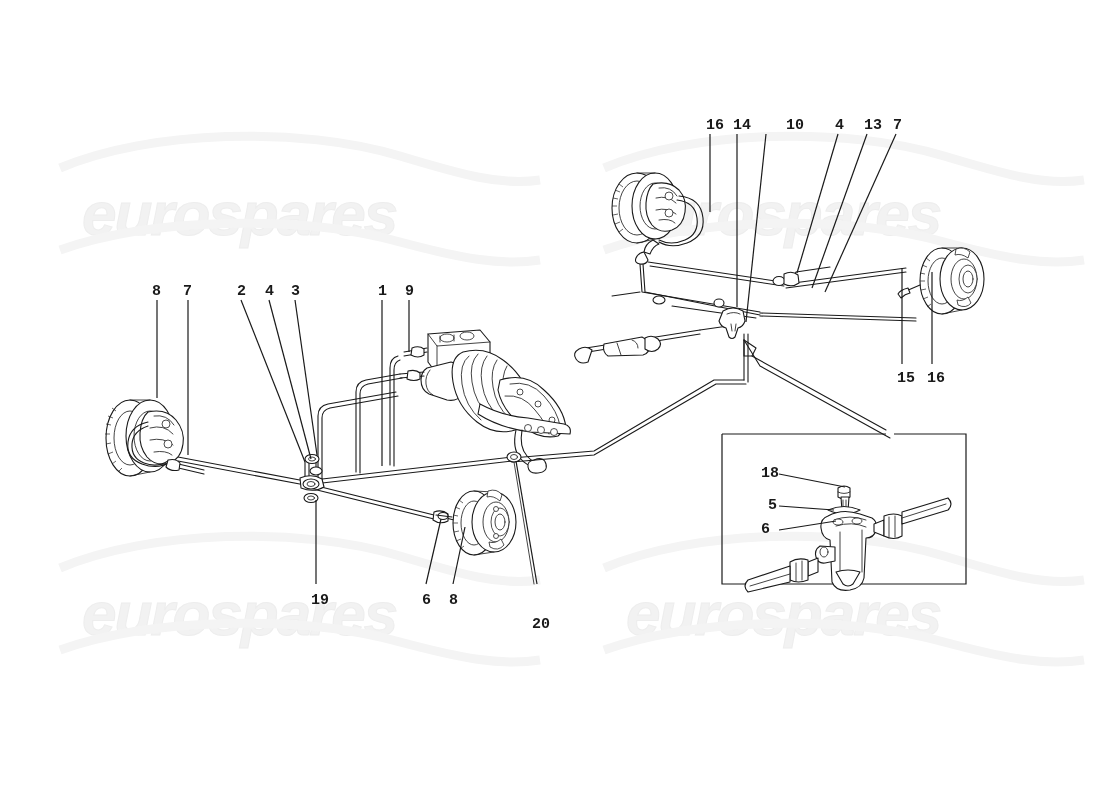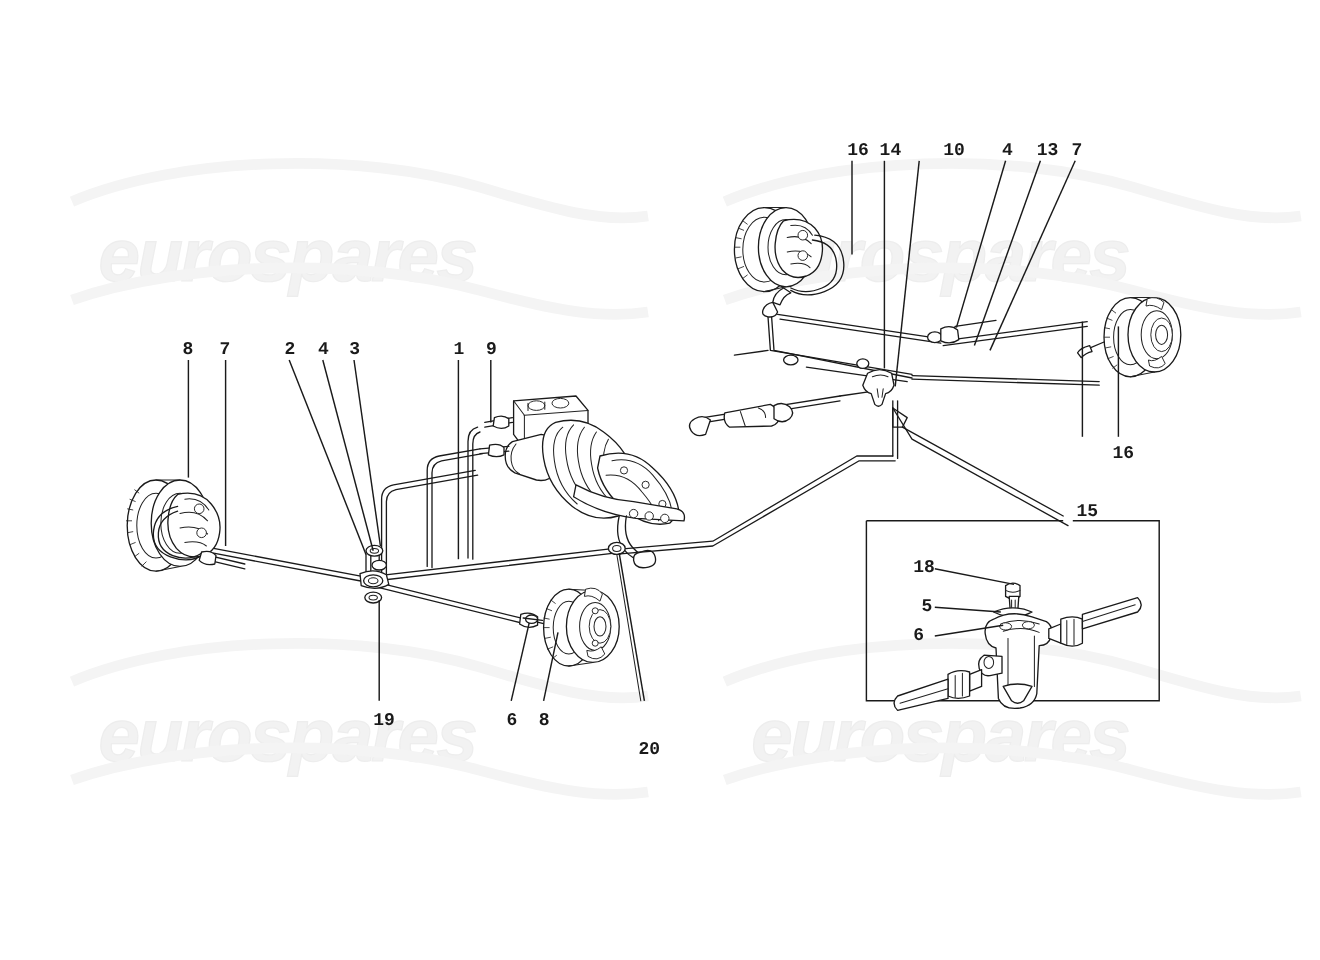--- a/index.html
+++ b/index.html
@@ -355,20 +355,20 @@
   <div class="callout" style="left:265px;top:284px;">4</div>
   <div class="callout" style="left:291px;top:284px;">3</div>
   <div class="callout" style="left:378px;top:284px;">1</div>
   <div class="callout" style="left:405px;top:284px;">9</div>
 
   <div class="callout" style="left:311px;top:593px;">19</div>
   <div class="callout" style="left:422px;top:593px;">6</div>
   <div class="callout" style="left:449px;top:593px;">8</div>
   <div class="callout" style="left:532px;top:617px;">20</div>
 
-  <div class="callout" style="left:897px;top:371px;margin-top:48px;">15</div>
+  <div class="callout" style="left:897px;top:371px;">15</div>
   <div class="callout" style="left:927px;top:371px;">16</div>
 
   <div class="callout" style="left:761px;top:466px;">18</div>
   <div class="callout" style="left:768px;top:498px;">5</div>
   <div class="callout" style="left:761px;top:522px;">6</div>
 
 </div>
 
 </body></html>

